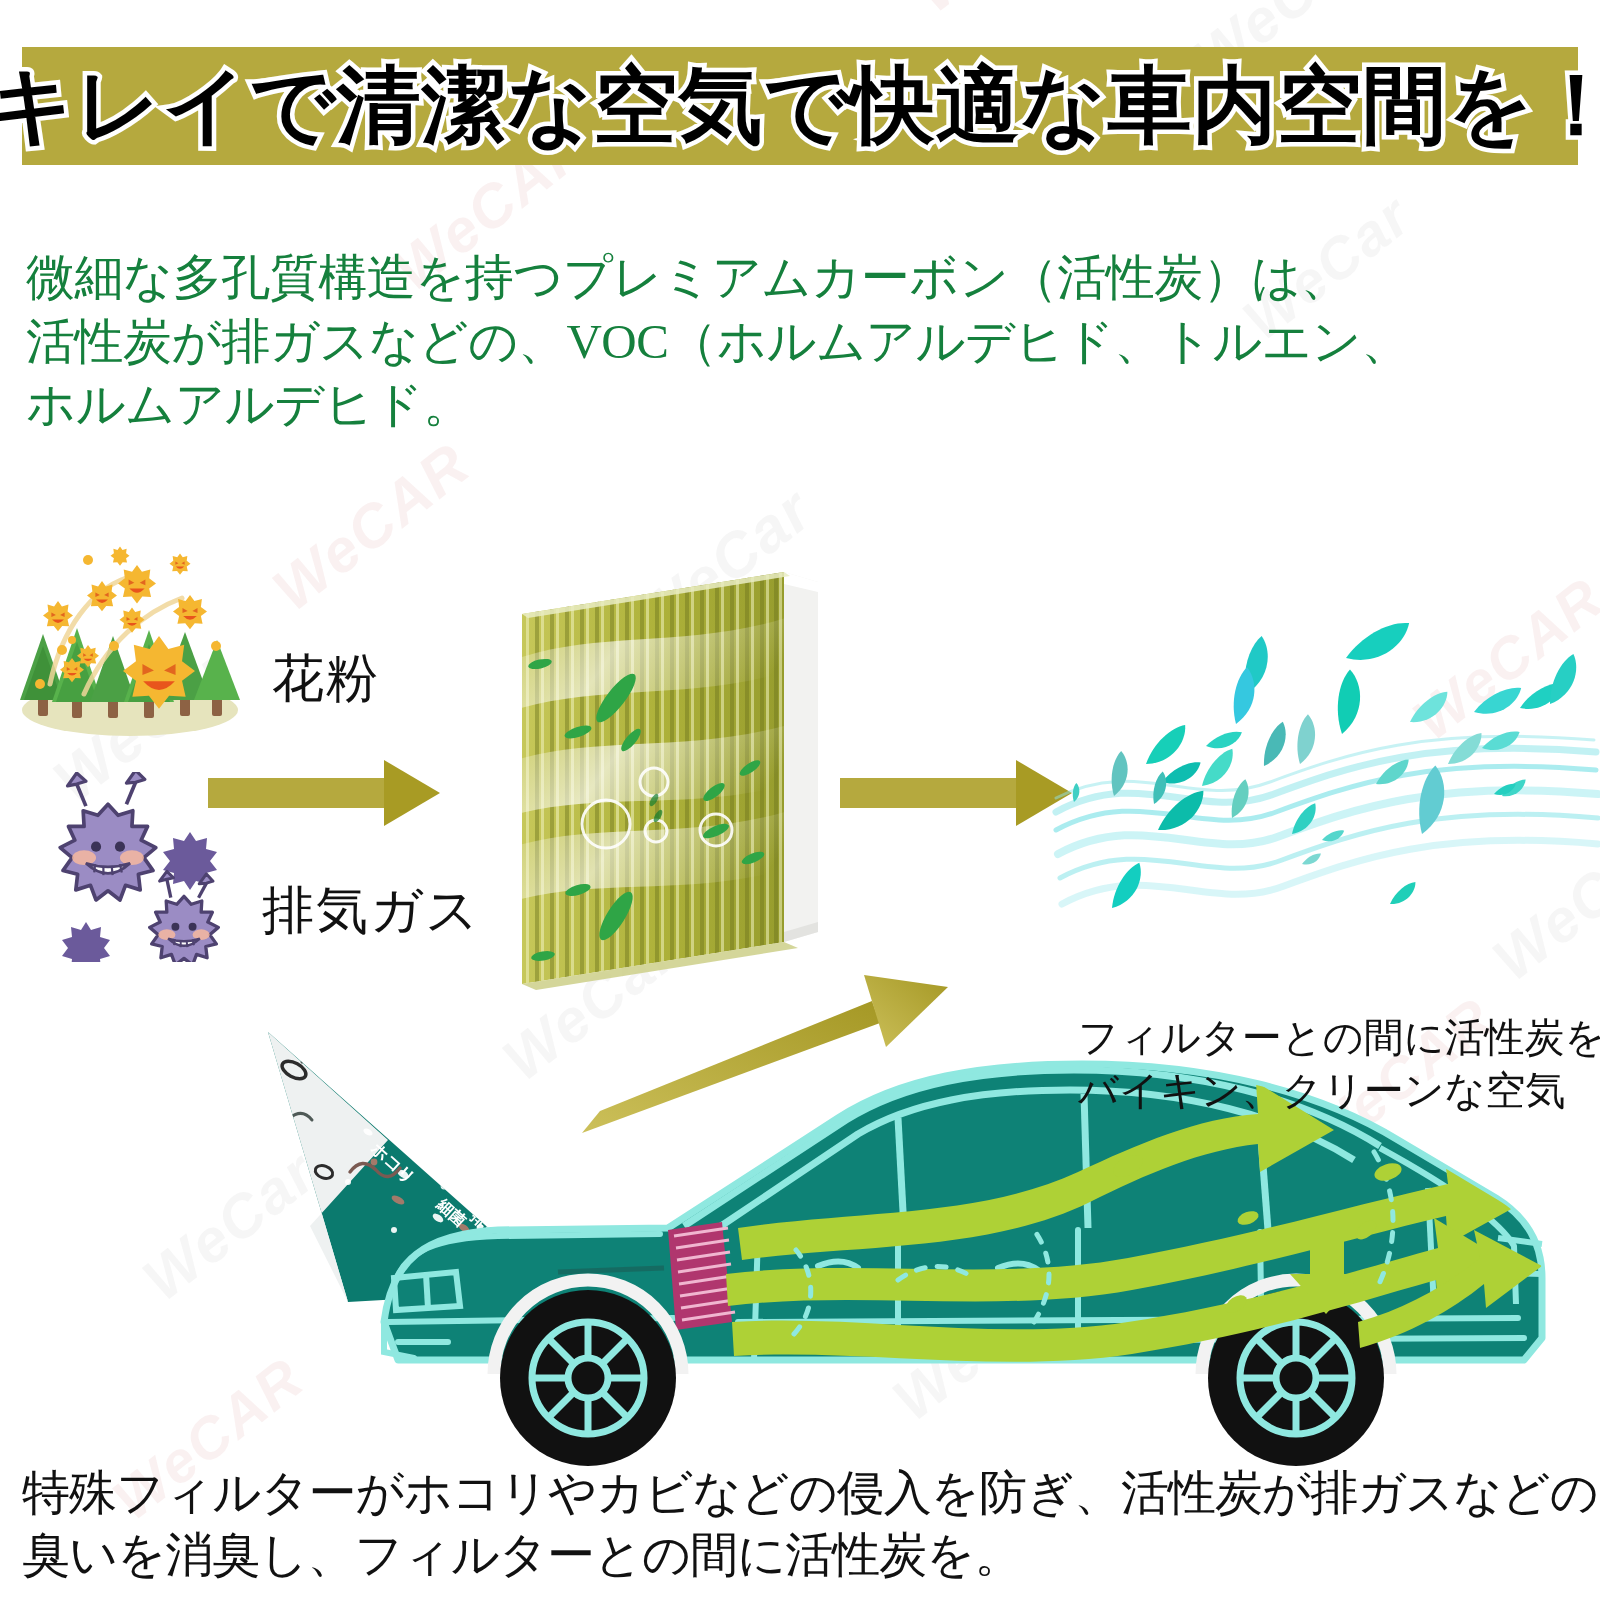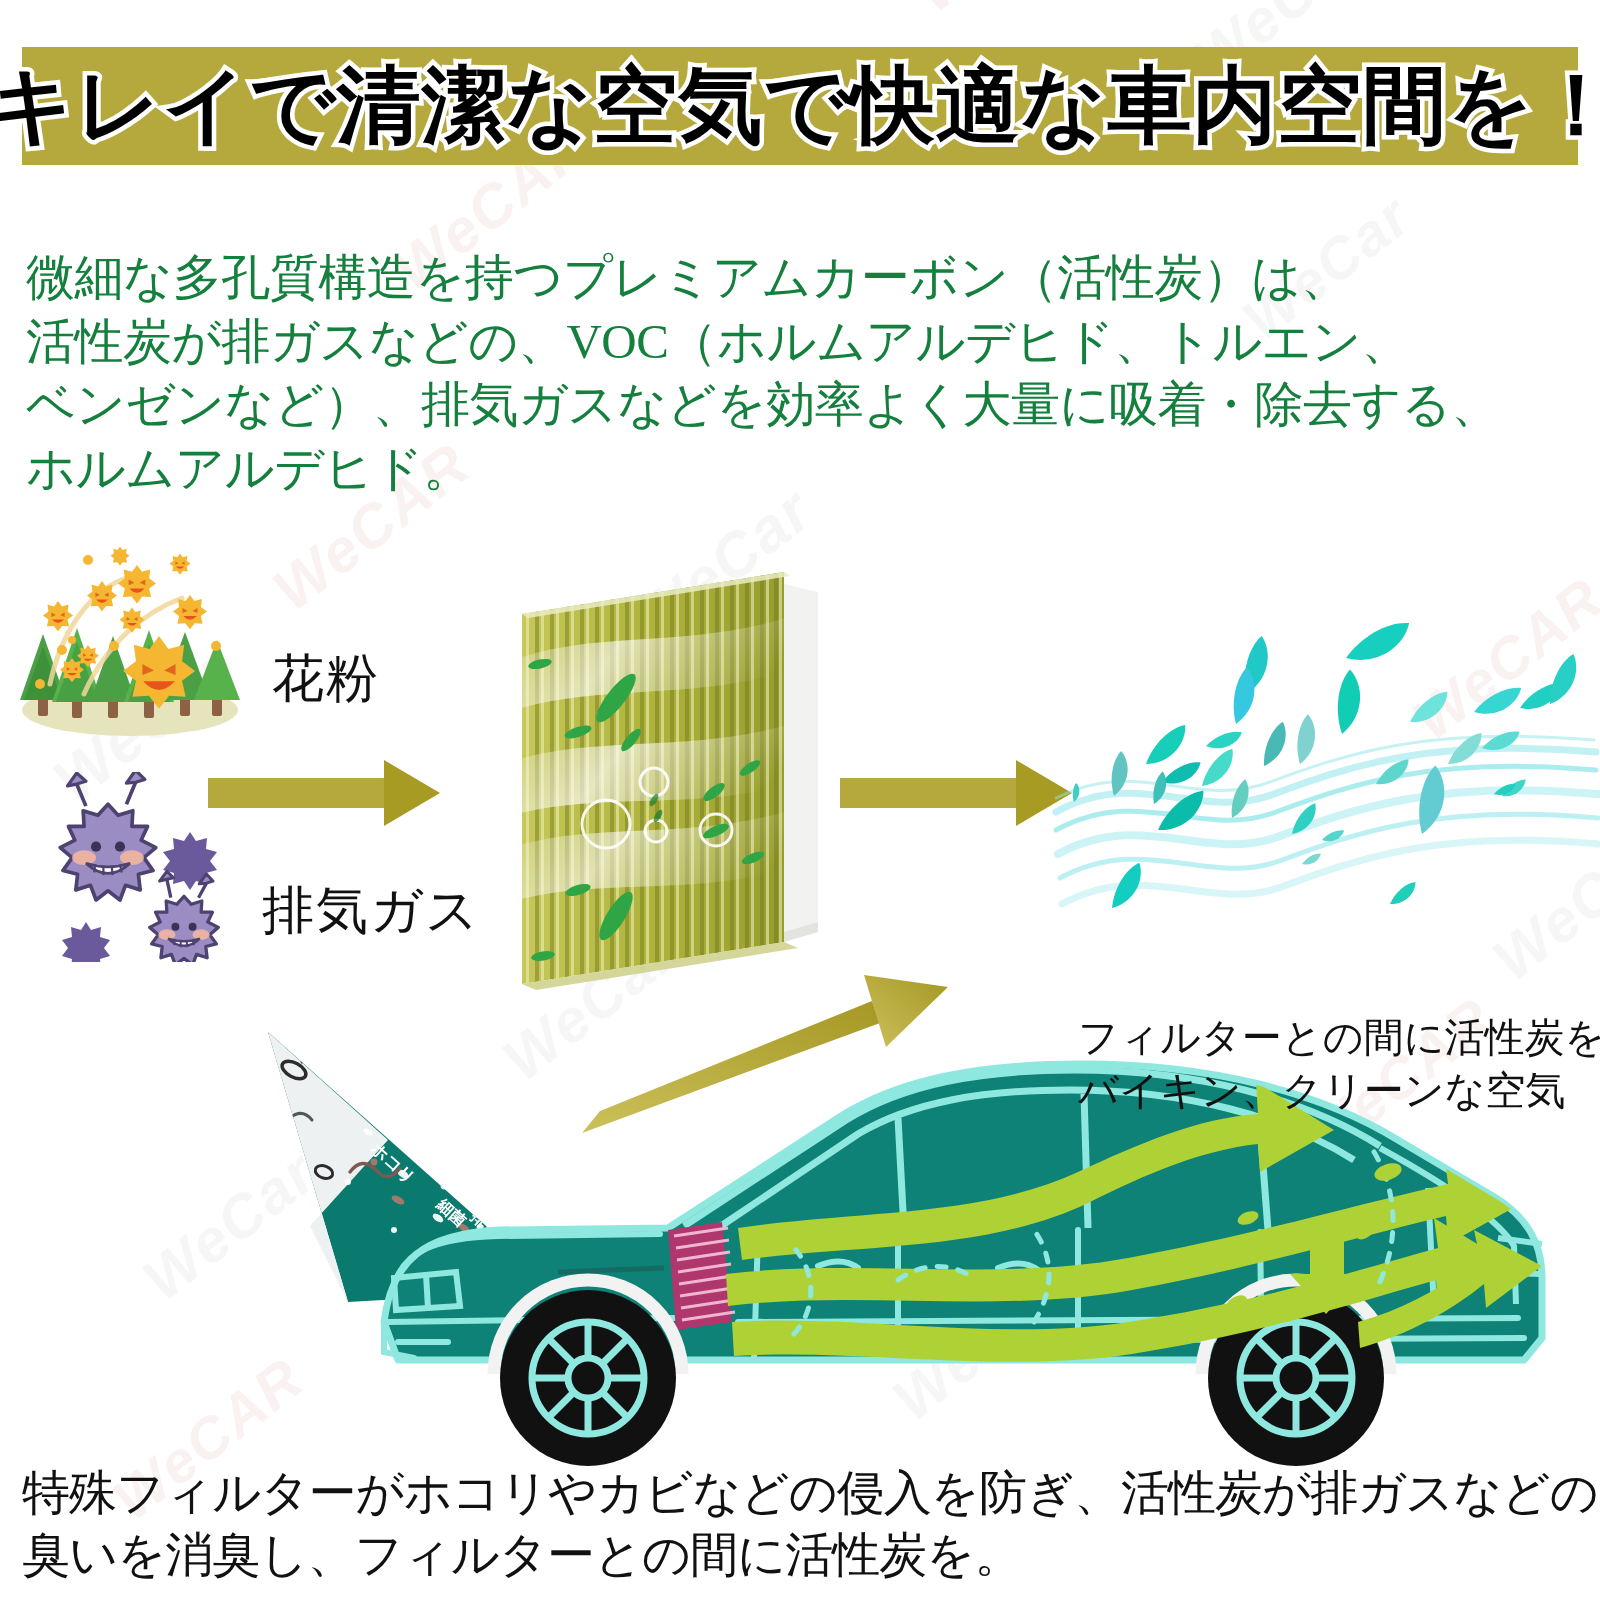--- a/index.html
+++ b/index.html
@@ -130,21 +130,20 @@
     <div class="wm" style="left:880px;top:1380px;font-size:60px;">WeCar</div>
     <div class="wm red" style="left:100px;top:1480px;font-size:58px;">WeCAR</div>
   </div>
 
   <div class="banner"></div>
   <div class="banner-title">キレイで清潔な空気で快適な車内空間を！</div>
 
   <div class="lead">
     <div>微細な多孔質構造を持つプレミアムカーボン（活性炭）は、</div>
     <div>活性炭が排ガスなどの、VOC（ホルムアルデヒド、トルエン、</div>
-    <div>ベンゼンなど）、排気ガスなどを効率よく大量に吸着・除去する、</div>
     <div>ホルムアルデヒド。</div>
   </div>
 
   <svg id="pollen-scene" viewBox="0 0 232 216">
     <defs>
       <g id="pollenStar">
         <path d="M0,-10 L2.6,-6.4 L7,-7.6 L6.4,-3 L10,-0.3 L6.4,2.4 L7.4,6.9 L2.8,6.6 L0,10.2 L-2.8,6.6 L-7.4,6.9 L-6.4,2.4 L-10,-0.3 L-6.4,-3 L-7,-7.6 L-2.6,-6.4 Z" fill="#f5b731"></path>
       </g>
     </defs>
 

